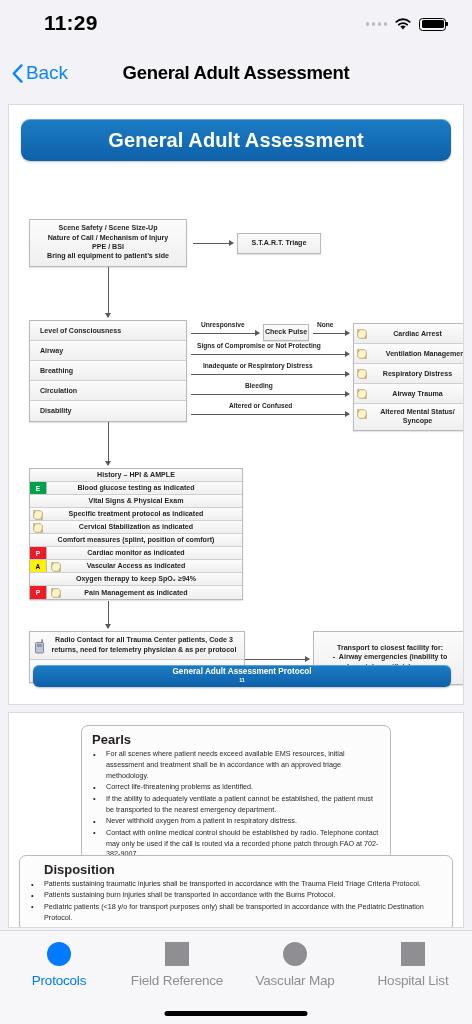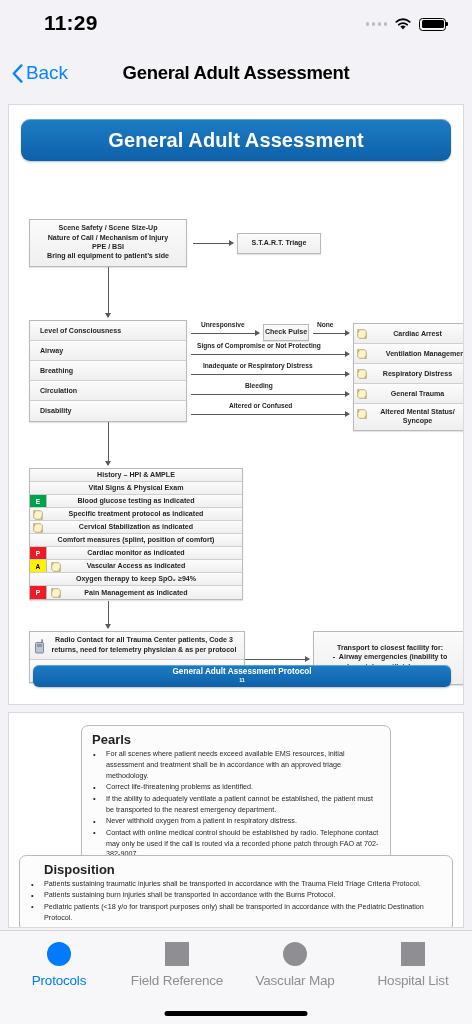--- a/index.html
+++ b/index.html
@@ -246,21 +246,21 @@
             <path d="M2 2h8l2 2v8H4L2 10z" fill="#fdf3c6" stroke="#9a8f5a" stroke-width=".8"></path>
             <path d="M2 2c2 0 2 3 0 3M12 12c-2 0-2-3 0-3" fill="#e8d98a" stroke="#9a8f5a" stroke-width=".7"></path>
           </svg>
           <span>Respiratory Distress</span>
         </div>
         <div class="frow" style="height:20px; padding-left:14px;">
           <svg class="ico-scroll" viewBox="0 0 14 14" style="left:2px; top:4px;">
             <path d="M2 2h8l2 2v8H4L2 10z" fill="#fdf3c6" stroke="#9a8f5a" stroke-width=".8"></path>
             <path d="M2 2c2 0 2 3 0 3M12 12c-2 0-2-3 0-3" fill="#e8d98a" stroke="#9a8f5a" stroke-width=".7"></path>
           </svg>
-          <span>General Trauma</span>
+          <span>Airway Trauma</span>
         </div>
         <div class="frow" style="height:26px; padding-left:14px; line-height:1.3;">
           <svg class="ico-scroll" viewBox="0 0 14 14" style="left:2px; top:4px;">
             <path d="M2 2h8l2 2v8H4L2 10z" fill="#fdf3c6" stroke="#9a8f5a" stroke-width=".8"></path>
             <path d="M2 2c2 0 2 3 0 3M12 12c-2 0-2-3 0-3" fill="#e8d98a" stroke="#9a8f5a" stroke-width=".7"></path>
           </svg>
           <span>Altered Mental Status/<br>Syncope</span>
         </div>
       </div>
 
@@ -276,25 +276,25 @@
       <div class="flabel" style="left:208px; top:241px;">Altered or Confused</div>
       <div class="arrow" style="left:170px; top:253px; width:158px;"></div>
 
       <div class="varrow" style="left:87px; top:261px; height:43px;"></div>
 
       <div class="ftable" style="left:8px; top:307px; width:214px;">
         <div class="frow" style="height:13px;">
           <span>History – HPI &amp; AMPLE</span>
         </div>
         <div class="frow" style="height:13px;">
-          <span>Vital Signs &amp; Physical Exam</span>
-        </div>
-        <div class="frow" style="height:13px;">
           <span class="badge E">E</span>
           <span>Blood glucose testing as indicated</span>
+        </div>
+        <div class="frow" style="height:13px;">
+          <span>Vital Signs &amp; Physical Exam</span>
         </div>
         <div class="frow" style="height:13px;">
           <svg class="ico-scroll" viewBox="0 0 14 14" style="left:2px; top:0.5px;">
             <path d="M2 2h8l2 2v8H4L2 10z" fill="#fdf3c6" stroke="#9a8f5a" stroke-width=".8"></path>
             <path d="M2 2c2 0 2 3 0 3M12 12c-2 0-2-3 0-3" fill="#e8d98a" stroke="#9a8f5a" stroke-width=".7"></path>
           </svg>
           <span>Specific treatment protocol as indicated</span>
         </div>
         <div class="frow" style="height:13px;">
           <svg class="ico-scroll" viewBox="0 0 14 14" style="left:2px; top:0.5px;">

